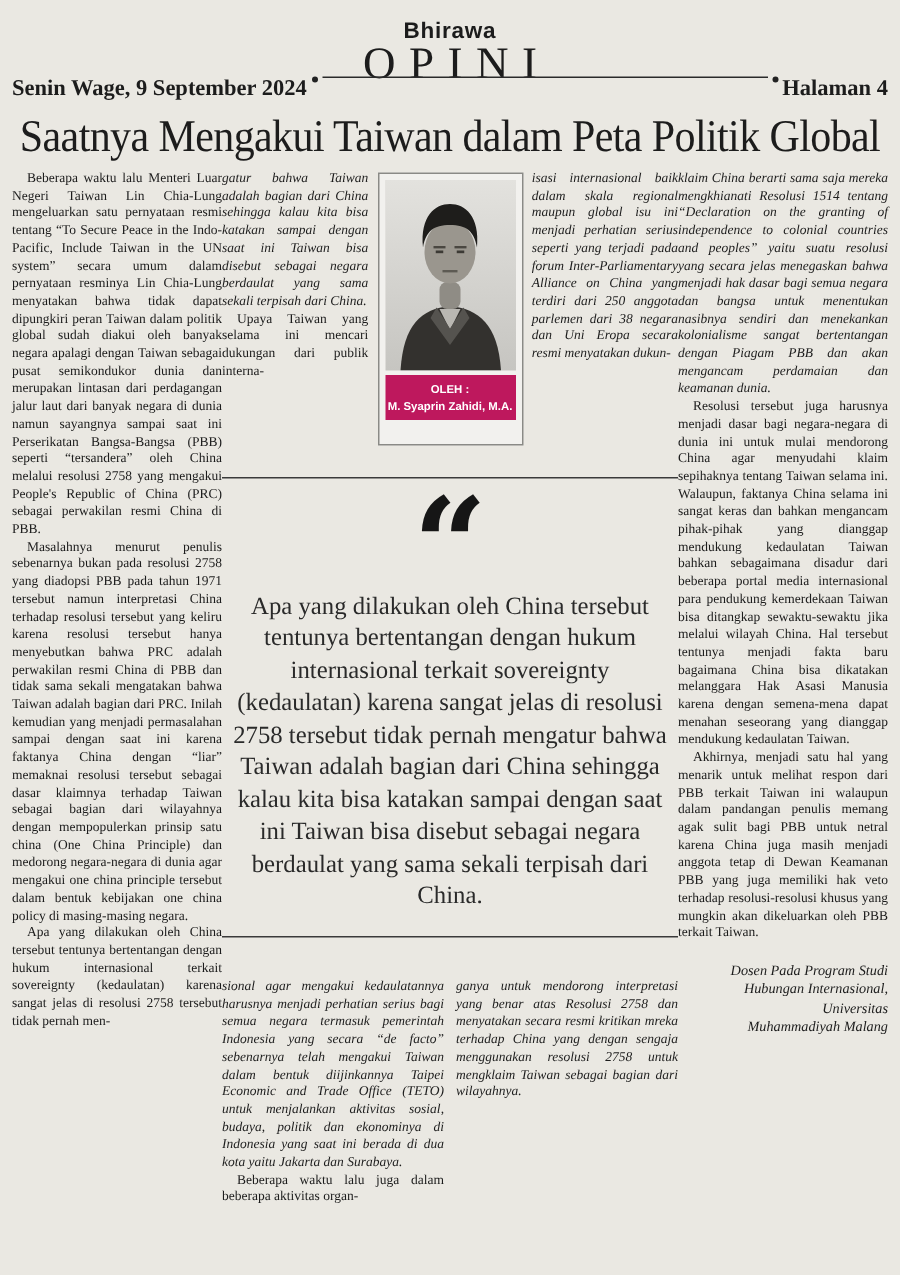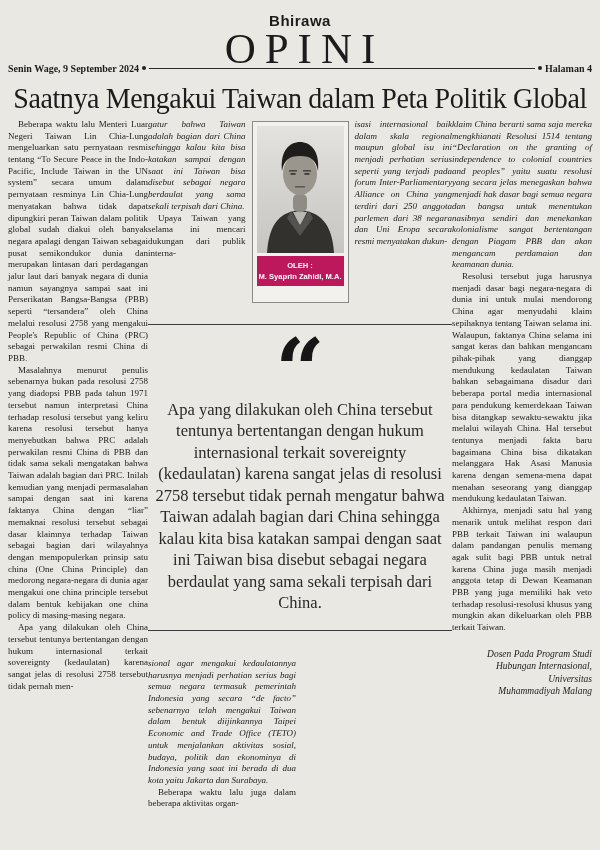--- a/index.html
+++ b/index.html
@@ -13,26 +13,26 @@
   .page { box-sizing:border-box; width:600px; height:672px; padding:4px 8px 6px; }
 
   
   .masthead { text-align:center; }
   .brand {
     font-family:"Liberation Sans", sans-serif;
     font-weight:bold; font-size:15px; letter-spacing:.5px; padding-top:8px;
   }
   .section-title {
     font-family:"Liberation Serif", serif;
-    font-size:43px; line-height:.92; letter-spacing:9px; font-weight:normal;
+    font-size:30px; line-height:.92; letter-spacing:9px; font-weight:normal;
     margin-left:9px; 
   }
   .dateline {
-    display:flex; align-items:center;
-    font-size:10px; font-weight:bold; margin-top:-6px;
+    display:flex; 
+    font-size:15px; font-weight:bold; margin-top:-6px;
   }
   .dateline .dot { width:4px; height:4px; border-radius:50%; background:#222; margin:0 3px; flex:none; }
   .dateline .rule { flex:1; height:0; border-top:1.6px solid #2a2a2a; }
   .date-text { white-space:nowrap; }
   .page-num { white-space:nowrap; }
 
   
   .headline {
     font-size:28px; font-weight:normal; text-align:center;
     letter-spacing:-.4px; margin:9px 0 7px; line-height:1.05;
@@ -164,20 +164,21 @@
         <span class="quote-mark">“</span>
         <div class="quote-text">Apa yang dilakukan oleh China tersebut tentunya bertentangan dengan hukum internasional terkait sovereignty (kedaulatan) karena sangat jelas di resolusi 2758 tersebut tidak pernah mengatur bahwa Taiwan adalah bagian dari China sehingga kalau kita bisa katakan sampai dengan saat ini Taiwan bisa disebut sebagai negara berdaulat yang sama sekali terpisah dari China.</div>
       </div>
 
       <div class="mid-bottom">
         <div class="subcol txt">
           <p class="flow">sional agar mengakui kedaulatannya harusnya menjadi perhatian serius bagi semua negara termasuk pemerintah Indonesia yang secara “de facto” sebenarnya telah mengakui Taiwan dalam bentuk diijinkannya Taipei Economic and Trade Office (TETO) untuk menjalankan aktivitas sosial, budaya, politik dan ekonominya di Indonesia yang saat ini berada di dua kota yaitu Jakarta dan Surabaya.</p>
           <p>Beberapa waktu lalu juga dalam beberapa aktivitas organ-</p>
         </div>
         <div class="subcol txt">
+          <p class="flow">ganya untuk mendorong interpretasi yang benar atas Resolusi 2758 dan menyatakan secara resmi kritikan mreka terhadap China yang dengan sengaja menggunakan resolusi 2758 untuk mengklaim Taiwan sebagai bagian dari wilayahnya.</p>
         </div>
       </div>
     </div>
 
     <div class="col-side txt">
       <p class="flow">klaim China berarti sama saja mereka mengkhianati Resolusi 1514 tentang “Declaration on the granting of independence to colonial countries and peoples” yaitu suatu resolusi yang secara jelas menegaskan bahwa menjadi hak dasar bagi semua negara dan bangsa untuk menentukan nasibnya sendiri dan menekankan kolonialisme sangat bertentangan dengan Piagam PBB dan akan mengancam perdamaian dan keamanan dunia.</p>
       <p>Resolusi tersebut juga harusnya menjadi dasar bagi negara-negara di dunia ini untuk mulai mendorong China agar menyudahi klaim sepihaknya tentang Taiwan selama ini. Walaupun, faktanya China selama ini sangat keras dan bahkan mengancam pihak-pihak yang dianggap mendukung kedaulatan Taiwan bahkan sebagaimana disadur dari beberapa portal media internasional para pendukung kemerdekaan Taiwan bisa ditangkap sewaktu-sewaktu jika melalui wilayah China. Hal tersebut tentunya menjadi fakta baru bagaimana China bisa dikatakan melanggara Hak Asasi Manusia karena dengan semena-mena dapat menahan seseorang yang dianggap mendukung kedaulatan Taiwan.</p>
       <p>Akhirnya, menjadi satu hal yang menarik untuk melihat respon dari PBB terkait Taiwan ini walaupun dalam pandangan penulis memang agak sulit bagi PBB untuk netral karena China juga masih menjadi anggota tetap di Dewan Keamanan PBB yang juga memiliki hak veto terhadap resolusi-resolusi khusus yang mungkin akan dikeluarkan oleh PBB terkait Taiwan.</p>
       <div class="credit">
         <div>Dosen Pada Program Studi</div>

